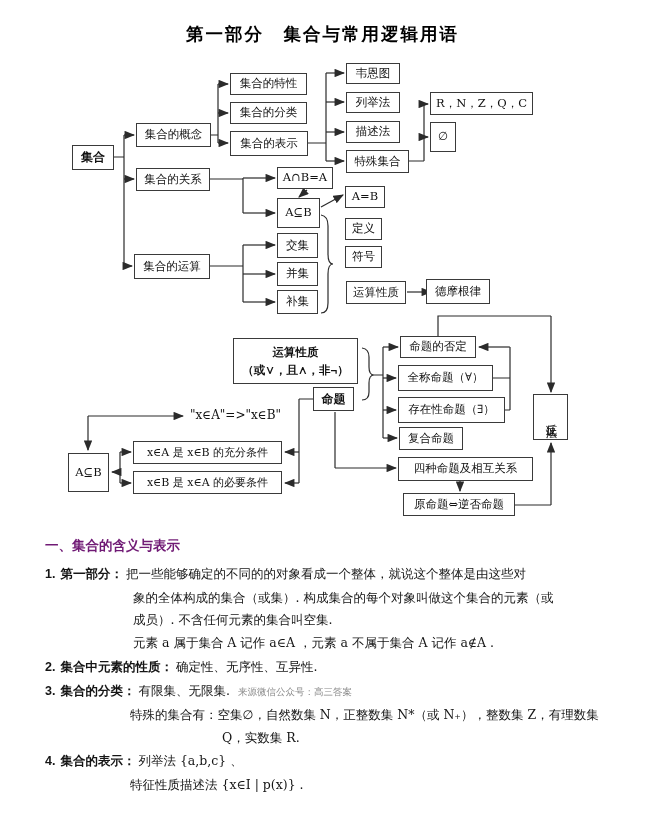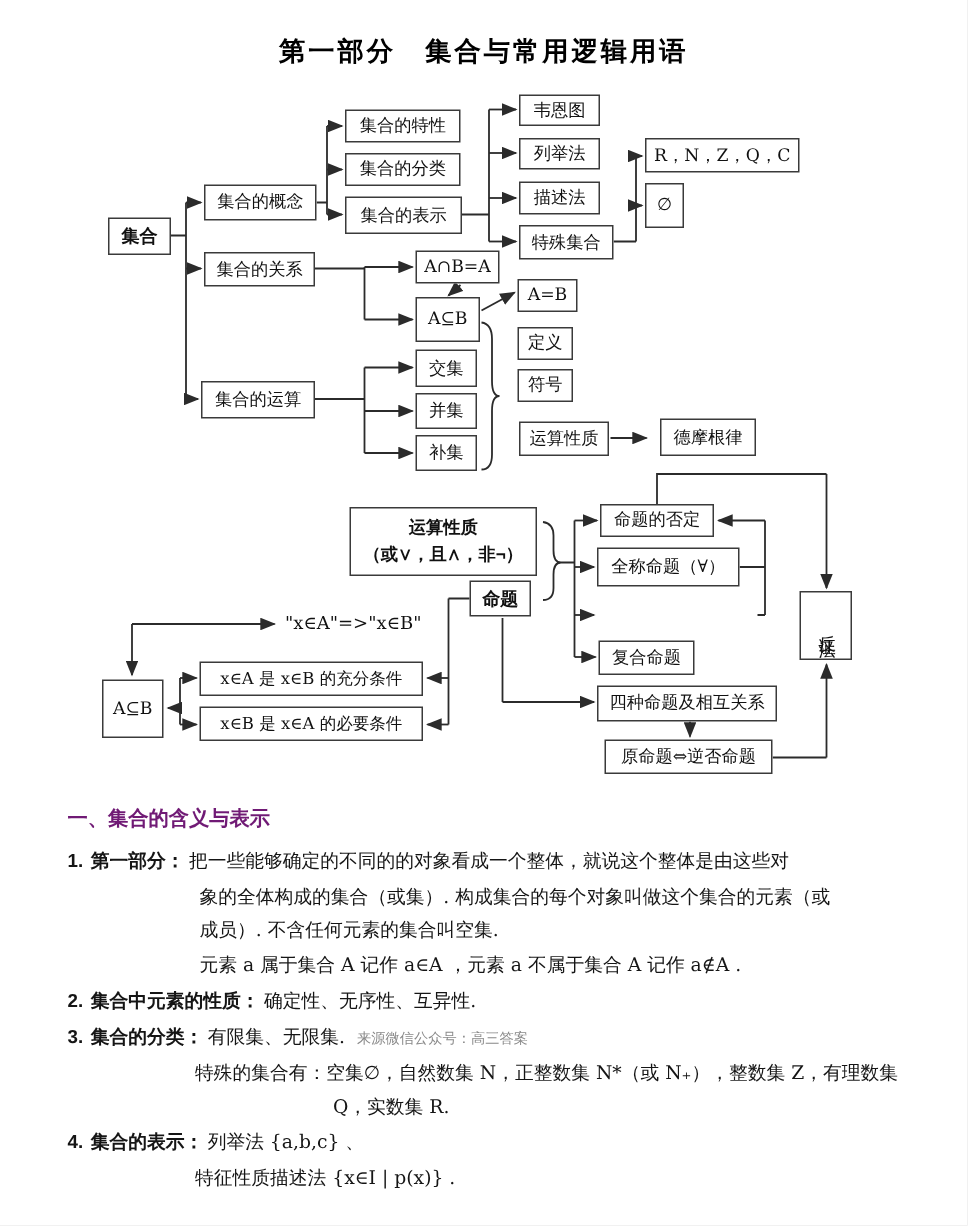--- a/index.html
+++ b/index.html
@@ -132,31 +132,32 @@
   <div class="node" style="left:430px;top:122px;width:26px;height:30px">∅</div>
   <div class="node" style="left:277px;top:167px;width:56px;height:22px">A∩B=A</div>
   <div class="node" style="left:277px;top:198px;width:43px;height:30px">A⊆B</div>
   <div class="node" style="left:345px;top:186px;width:40px;height:22px">A=B</div>
   <div class="node" style="left:345px;top:218px;width:37px;height:22px">定义</div>
   <div class="node" style="left:345px;top:246px;width:37px;height:22px">符号</div>
   <div class="node" style="left:277px;top:233px;width:41px;height:25px">交集</div>
   <div class="node" style="left:277px;top:262px;width:41px;height:24px">并集</div>
   <div class="node" style="left:277px;top:290px;width:41px;height:24px">补集</div>
   <div class="node" style="left:346px;top:281px;width:60px;height:23px">运算性质</div>
-  <div class="node" style="left:440px;top:279px;width:64px;height:25px">德摩根律</div>
+  <div class="node" style="left:426px;top:279px;width:64px;height:25px">德摩根律</div>
 
   <div class="node bold twoline" style="left:233px;top:338px;width:125px;height:46px">
     <div>运算性质</div>
     <div>（或∨，且∧，非¬）</div>
   </div>
   <div class="node bold" style="left:313px;top:387px;width:41px;height:24px;font-size:12px">命题</div>
   <div class="node" style="left:400px;top:336px;width:76px;height:22px">命题的否定</div>
   <div class="node" style="left:398px;top:365px;width:95px;height:26px">全称命题（∀）</div>
+  <div class="node" style="left:398px;top:397px;width:107px;height:26px">存在性命题（∃）</div>
   <div class="node" style="left:399px;top:427px;width:64px;height:23px">复合命题</div>
-  <div class="node" style="left:398px;top:457px;width:120px;height:24px">四种命题及相互关系</div>
+  <div class="node" style="left:398px;top:457px;width:135px;height:24px">四种命题及相互关系</div>
   <div class="node" style="left:403px;top:493px;width:112px;height:23px">原命题⇔逆否命题</div>
   <div class="node vert" style="left:533px;top:394px;width:35px;height:46px">反证法</div>
   <div class="node" style="left:68px;top:453px;width:41px;height:39px">A⊆B</div>
   <div class="node" style="left:133px;top:471px;width:149px;height:23px;font-size:11px">x∈B 是 x∈A 的必要条件</div>
   <div class="node" style="left:133px;top:441px;width:149px;height:23px;font-size:11px">x∈A 是 x∈B 的充分条件</div>
   <div class="freelabel" style="left:190px;top:408px">"x∈A"=&gt;"x∈B"</div>
 
   <div class="heading">一、集合的含义与表示</div>
 
   <div class="bodyline" style="left:45px;top:566px">

